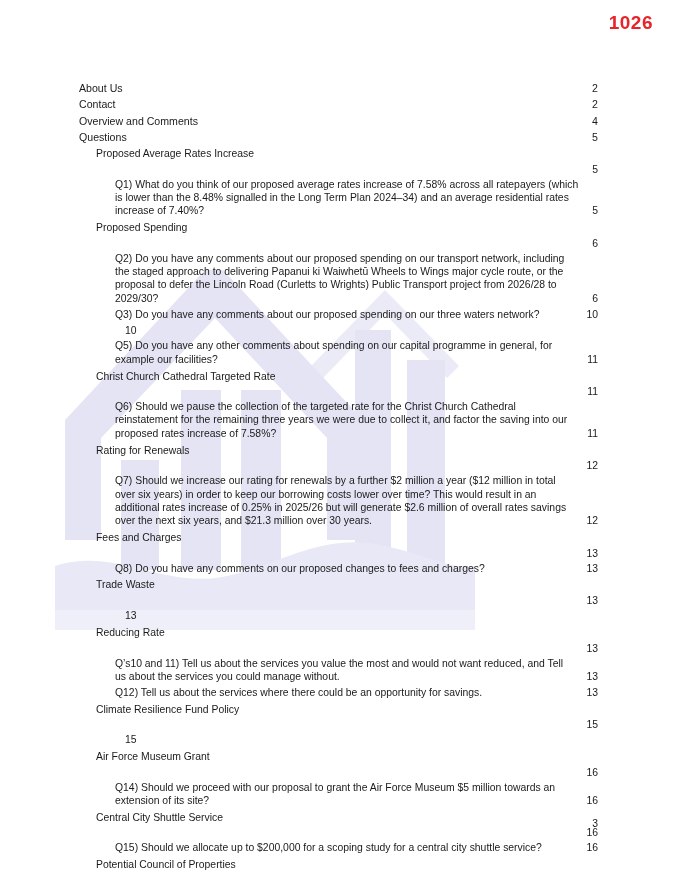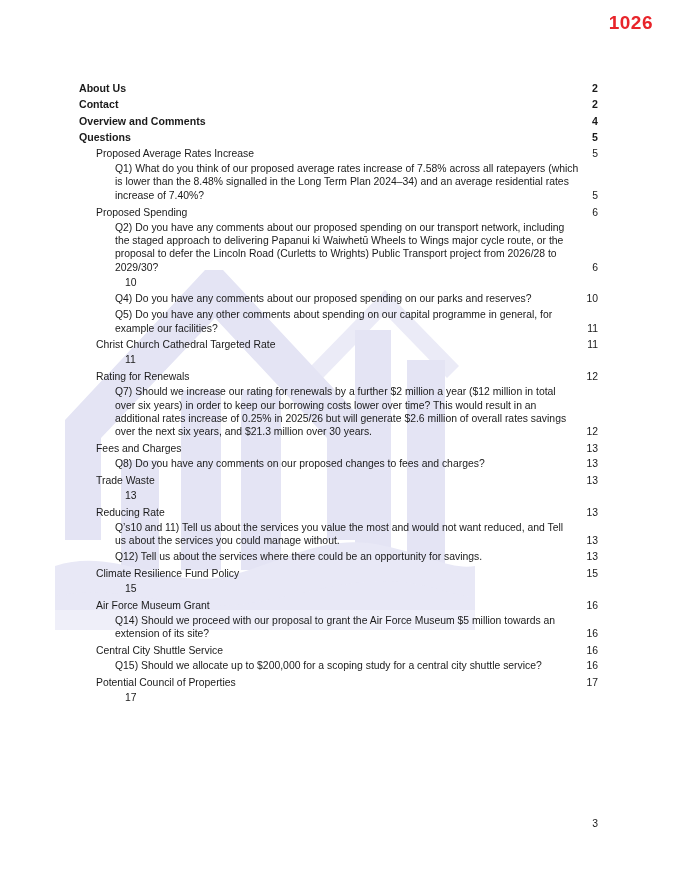--- a/index.html
+++ b/index.html
@@ -72,32 +72,33 @@
   .toc-row .pg {
     flex: 0 0 auto;
     text-align: right;
     white-space: nowrap;
     padding-left: 10px;
     align-self: flex-end;
   }
 
   
   .lvl1 {
-    font-weight: 700;
+    font-weight: 400;
     font-size: 10.6px;
     line-height: 15.7px;
     margin-bottom: 0.6px;
   }
   .lvl1 .txt { padding-left: 0; }
 
   
   .lvl2 {
     padding-left: 17px;
     line-height: 15.6px;
     margin-bottom: 0.4px;
+    flex-direction: column;
   }
 
   
   .lvl3 {
     padding-left: 36px;
     line-height: 13.3px;
     margin-bottom: 2.6px;
     justify-content: space-between;
   }
   .lvl3 .txt { max-width: 466px; }
@@ -170,35 +171,36 @@
       </div>
       <div class="toc-row lvl2">
         <span class="txt">Proposed Spending</span>
         <span class="pg">6</span>
       </div>
       <div class="toc-row lvl3">
         <span class="txt">Q2) Do you have any comments about our proposed spending on our transport network, including the staged approach to delivering Papanui ki Waiwhetū Wheels to Wings major cycle route, or the proposal to defer the Lincoln Road (Curletts to Wrights) Public Transport project from 2026/28 to 2029/30?</span>
         <span class="pg">6</span>
       </div>
       <div class="toc-row lvl3">
+        <span class="txt">Q3) Do you have any comments about our proposed spending on our three waters network?</span>
         <span class="pg">10</span>
       </div>
       <div class="toc-row lvl3">
-        <span class="txt">Q4) Do you have any comments about our proposed spending on our parks and reserves?</span>
         <span class="pg">10</span>
       </div>
       <div class="toc-row lvl3">
         <span class="txt">Q5) Do you have any other comments about spending on our capital programme in general, for example our facilities?</span>
         <span class="pg">11</span>
       </div>
       <div class="toc-row lvl2">
         <span class="txt">Christ Church Cathedral Targeted Rate</span>
         <span class="pg">11</span>
       </div>
       <div class="toc-row lvl3">
+        <span class="txt">Q6) Should we pause the collection of the targeted rate for the Christ Church Cathedral reinstatement for the remaining three years we were due to collect it, and factor the saving into our proposed rates increase of 7.58%?</span>
         <span class="pg">11</span>
       </div>
       <div class="toc-row lvl2">
         <span class="txt">Rating for Renewals</span>
         <span class="pg">12</span>
       </div>
       <div class="toc-row lvl3">
         <span class="txt">Q7) Should we increase our rating for renewals by a further $2 million a year ($12 million in total over six years) in order to keep our borrowing costs lower over time? This would result in an additional rates increase of 0.25% in 2025/26 but will generate $2.6 million of overall rates savings over the next six years, and $21.3 million over 30 years.</span>
         <span class="pg">12</span>
       </div>

